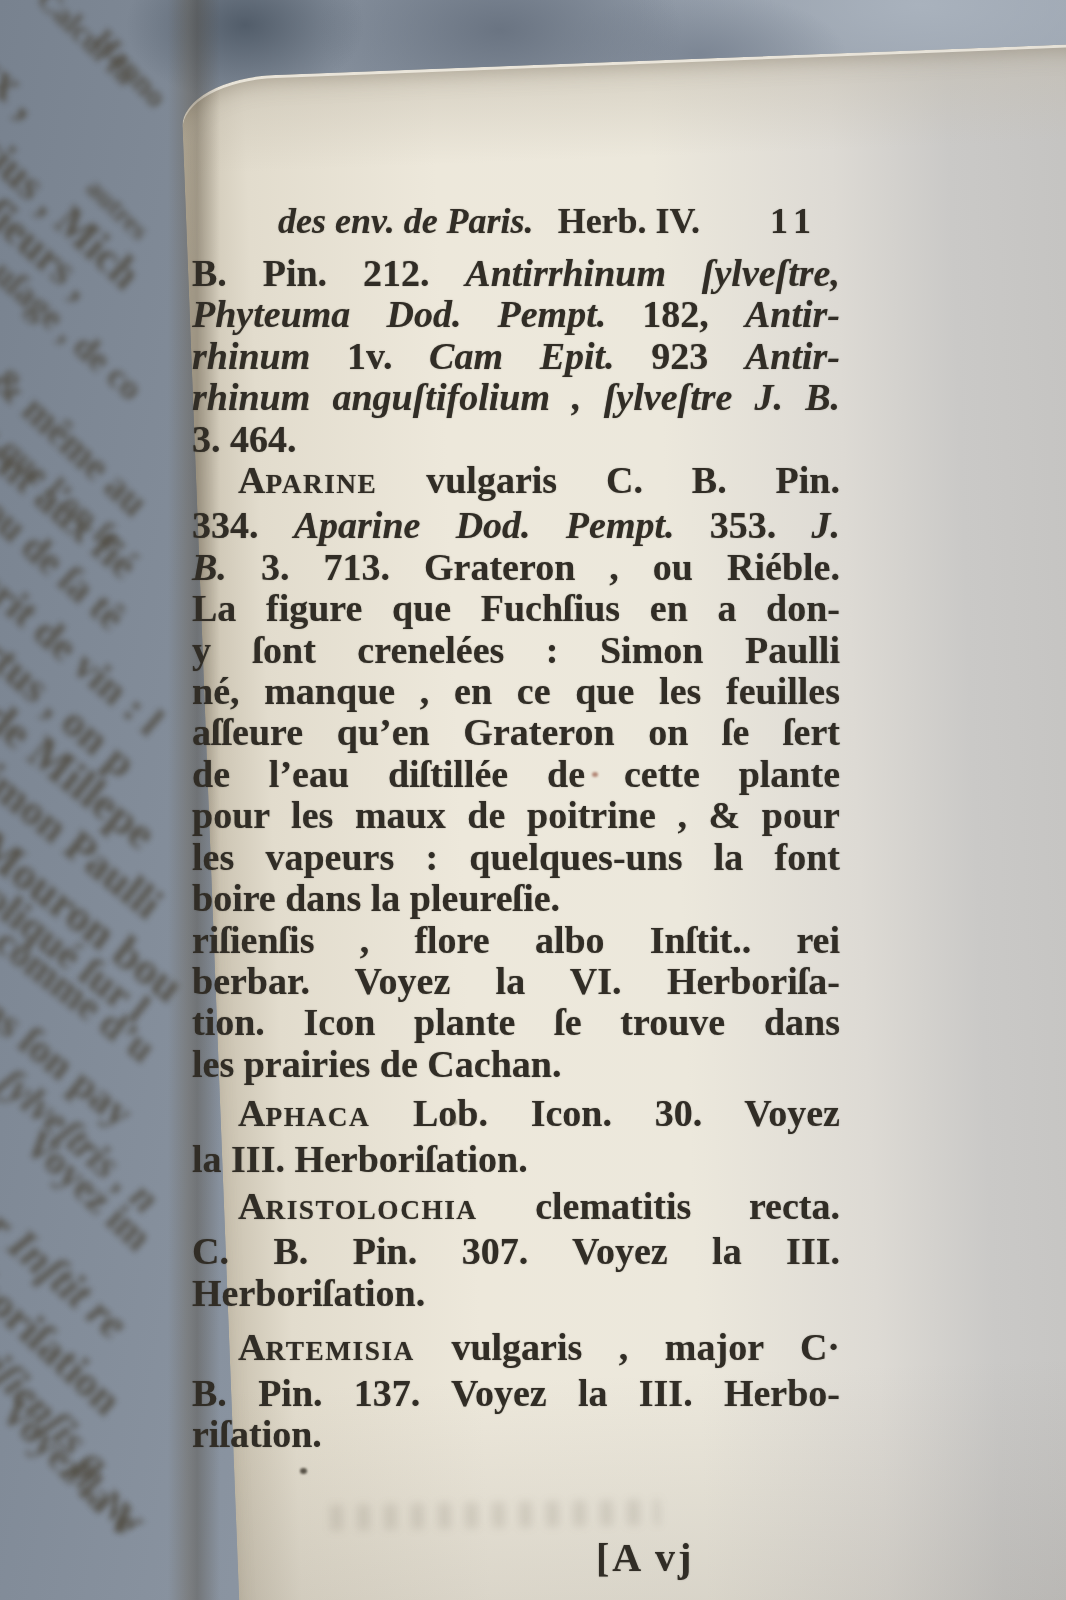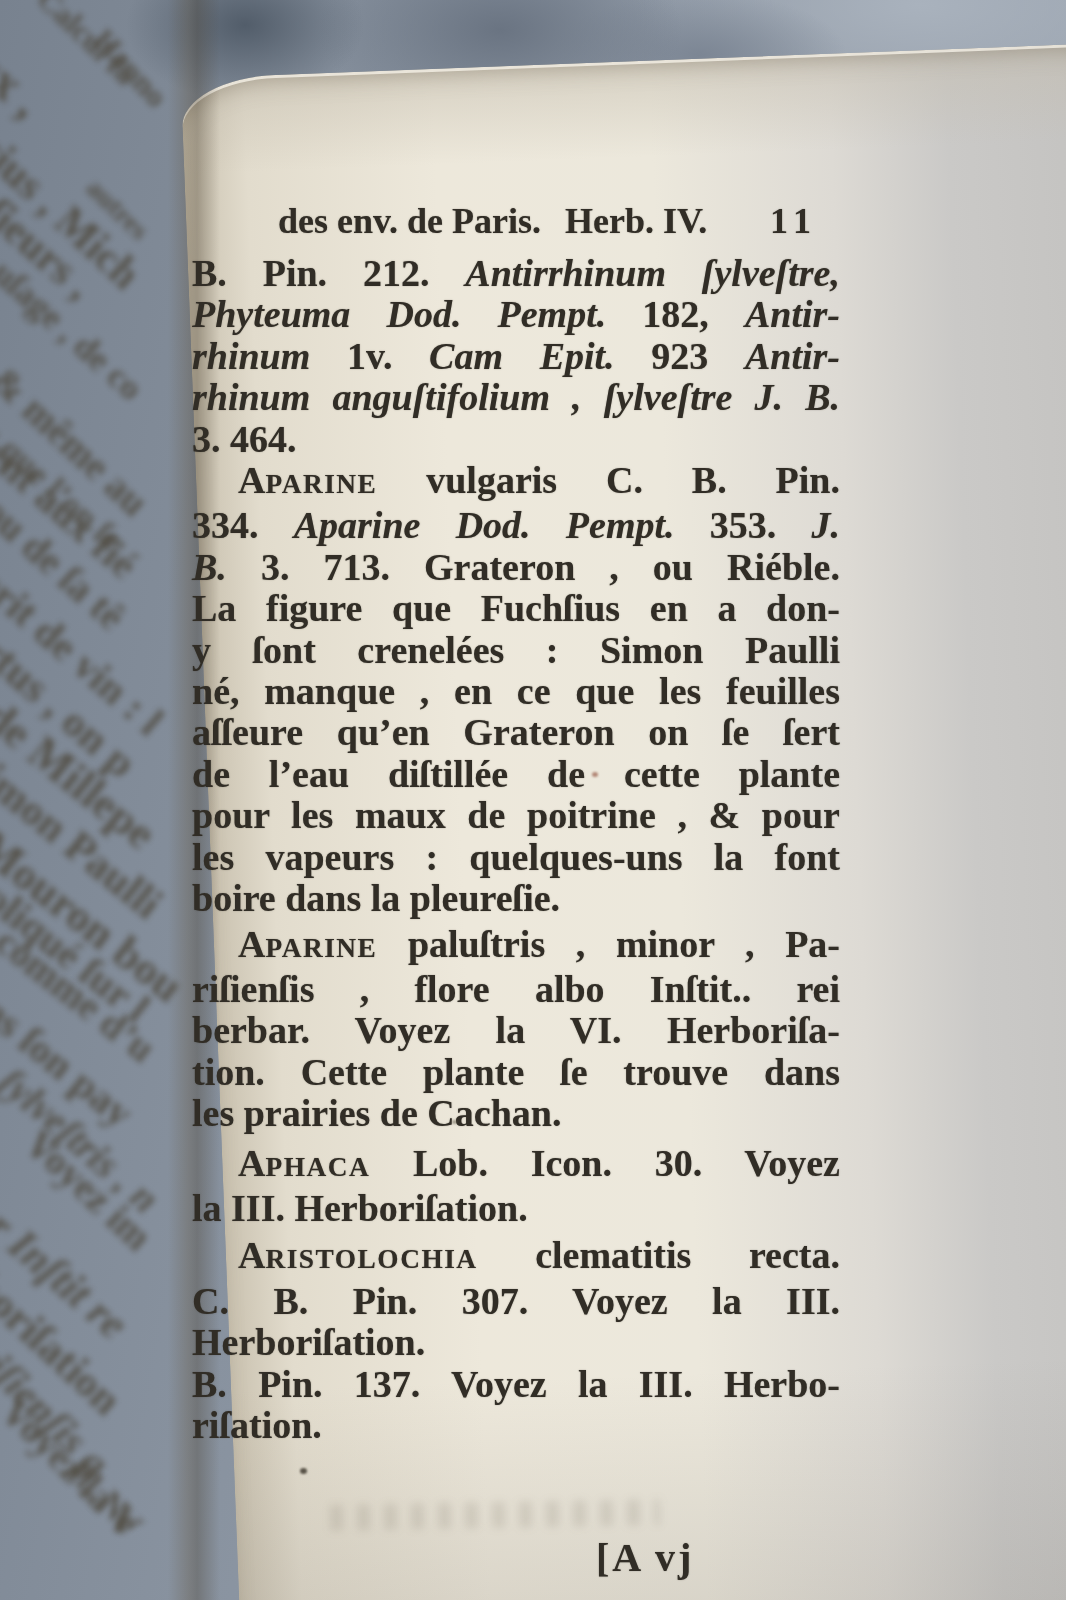--- a/index.html
+++ b/index.html
@@ -34,21 +34,21 @@
     font-weight:700;color:#4f4a3f;filter:blur(3px);opacity:.9;}
   .frag.it{font-style:italic;}
   .gutter{position:absolute;left:168px;top:0;width:52px;height:1600px;z-index:5;
     background:linear-gradient(90deg, rgba(0,0,0,0) 0%, rgba(96,84,64,.30) 38%, rgba(72,62,46,.34) 56%, rgba(72,62,46,0) 100%);}
   
   .text-layer{position:absolute;left:192px;top:198px;width:648px;z-index:6;
     color:#312d26;font-size:38px;font-weight:700;
     filter:blur(.55px);text-shadow:0 0 1.3px rgba(52,47,38,.5);}
   .hdr{display:flex;align-items:baseline;gap:24px;padding-left:86px;padding-right:22px;
     font-size:36px;line-height:46px;}
-  .hdr .it{}
+  .hdr .it{font-style:italic;}
   .hdr .pagenum{margin-left:auto;letter-spacing:7px;}
   #bodyLines{margin-top:9px;}
   .line{width:648px;box-sizing:border-box;line-height:41.4px;white-space:nowrap;}
   .line.j{white-space:normal;text-align:justify;text-align-last:justify;}
   .line.ind{padding-left:46px;}
   .line .i{font-style:italic;}
   .line .sc{font-size:0.72em;letter-spacing:1.5px;}
   .signature{position:absolute;left:404px;top:1336px;font-size:40px;letter-spacing:3px;}
   .speck{position:absolute;border-radius:50%;z-index:7;}
   .s1{left:300px;top:1468px;width:7px;height:6px;background:rgba(56,50,40,.8);filter:blur(1px);}
@@ -110,30 +110,30 @@
         <div class="line j"><span class="r">334. </span><span class="i">Aparine Dod. Pempt. </span><span class="r">353. </span><span class="i">J.</span></div>
         <div class="line j"><span class="i">B. </span><span class="r">3. 713. Grateron , ou Riéble.</span></div>
         <div class="line j"><span class="r">La figure que Fuchſius en a don-</span></div>
         <div class="line j"><span class="r">y ſont crenelées : Simon Paulli</span></div>
         <div class="line j"><span class="r">né, manque , en ce que les feuilles</span></div>
         <div class="line j"><span class="r">aſſeure qu’en Grateron on ſe ſert</span></div>
         <div class="line j"><span class="r">de l’eau diſtillée de cette plante</span></div>
         <div class="line j"><span class="r">pour les maux de poitrine , &amp; pour</span></div>
         <div class="line j"><span class="r">les vapeurs : quelques-uns la font</span></div>
         <div class="line"><span class="r">boire dans la pleureſie.</span></div>
-        <div class="line j ind" style="margin-top: 4px;"><span class="r">A</span><span class="sc">PARINE</span><span class="r"> paluſtris , minor , Pa-</span></div>
         <div class="line j"><span class="r">riſienſis , flore albo Inſtit.. rei</span></div>
         <div class="line j"><span class="r">berbar. Voyez la VI. Herboriſa-</span></div>
-        <div class="line j"><span class="r">tion. Cette plante ſe trouve dans</span></div>
+        <div class="line j"><span class="r">tion. Icon plante ſe trouve dans</span></div>
         <div class="line"><span class="r">les prairies de Cachan.</span></div>
         <div class="line j ind" style="margin-top: 8px;"><span class="r">A</span><span class="sc">PHACA</span><span class="r"> Lob. Icon. 30. Voyez</span></div>
         <div class="line"><span class="r">la III. Herboriſation.</span></div>
         <div class="line j ind" style="margin-top: 6px;"><span class="r">A</span><span class="sc">RISTOLOCHIA</span><span class="r"> clematitis recta.</span></div>
         <div class="line j"><span class="r">C. B. Pin. 307. Voyez la III.</span></div>
         <div class="line"><span class="r">Herboriſation.</span></div>
+        <div class="line j ind" style="margin-top: 13px;"><span class="r">A</span><span class="sc">RTEMISIA</span><span class="r"> vulgaris , major C·</span></div>
         <div class="line j"><span class="r">B. Pin. 137. Voyez la III. Herbo-</span></div>
         <div class="line"><span class="r">riſation.</span></div>
       </div>
     <div class="signature">[A vj</div>
   </div>
 
   <div class="speck s1"></div>
   <div class="speck s2"></div>
   <div class="speck s3"></div>
 </div>

